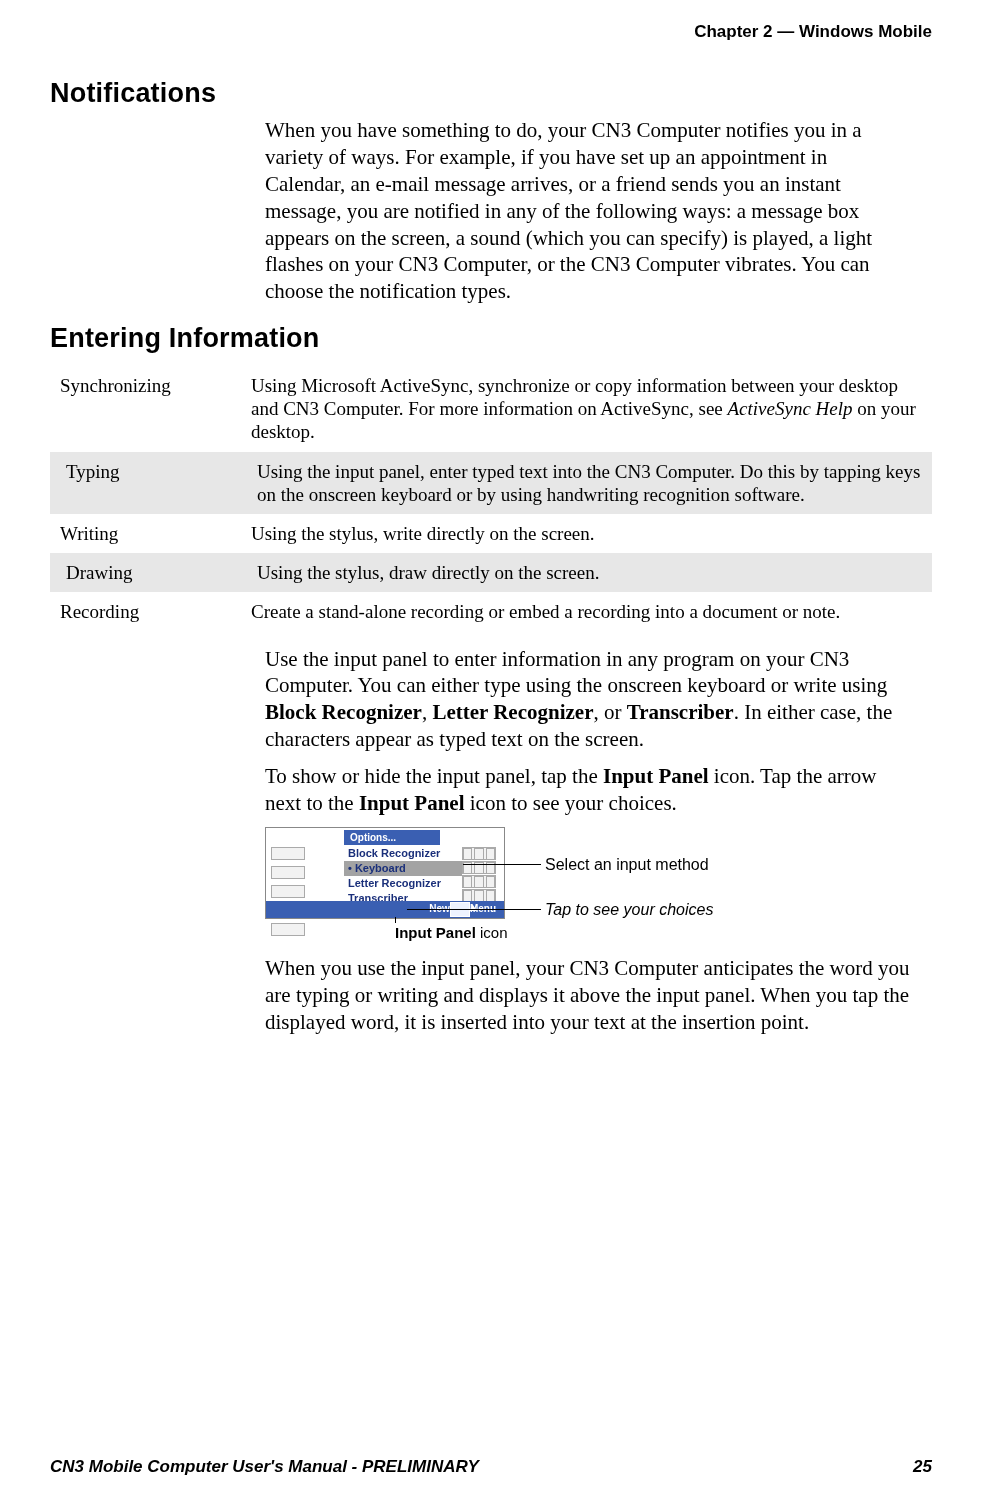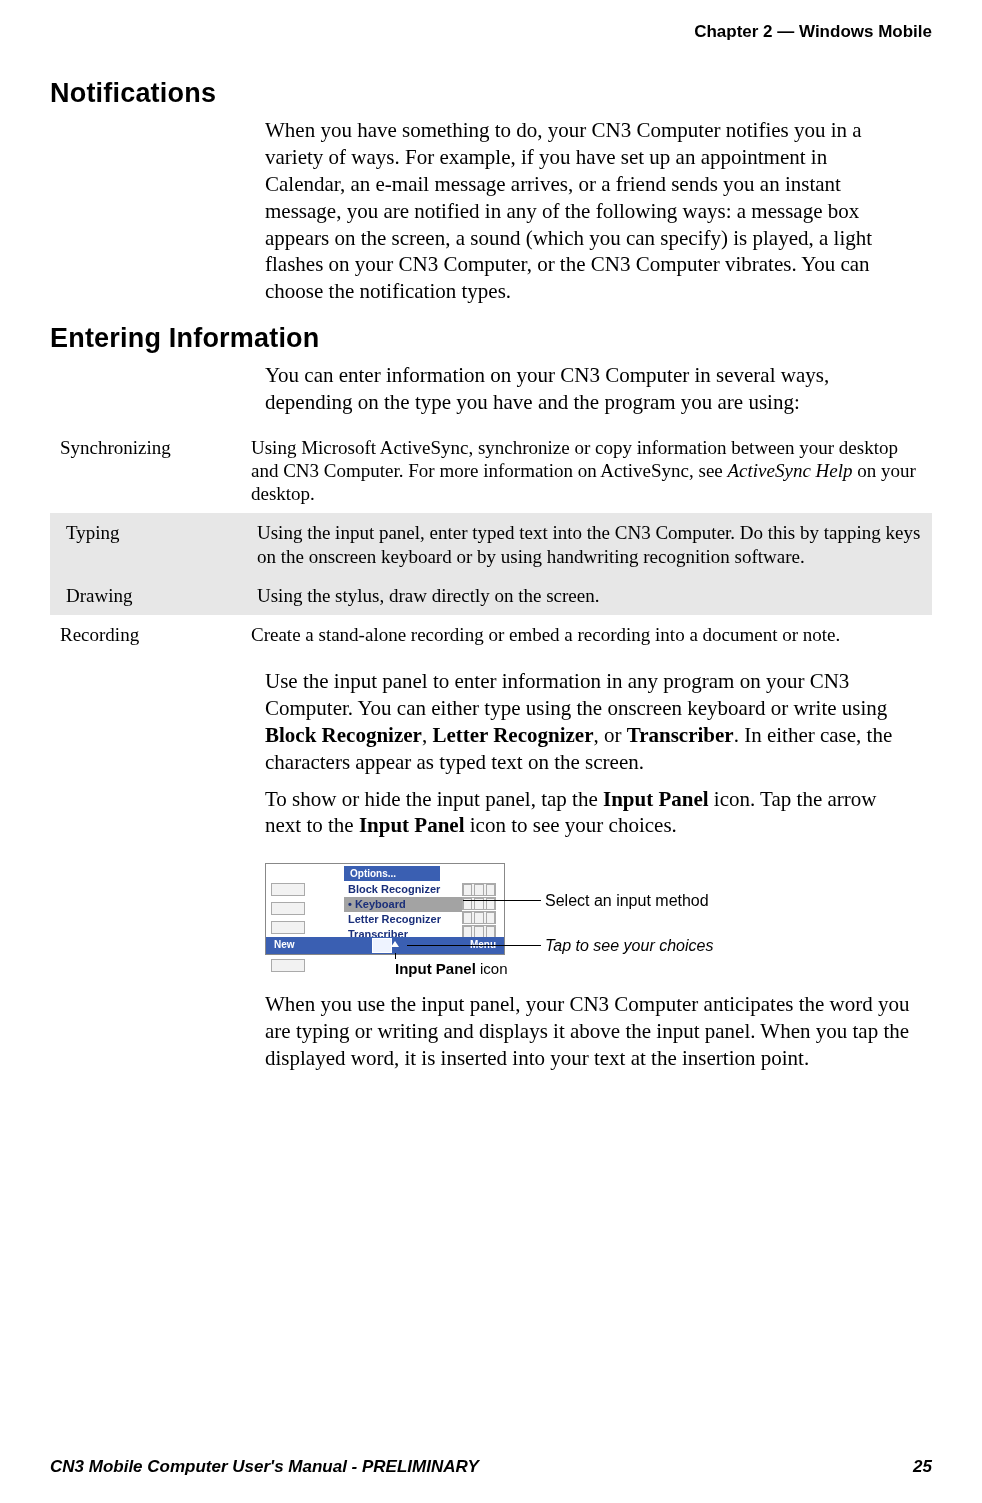--- a/index.html
+++ b/index.html
@@ -50,21 +50,21 @@
     vertical-align: top;
     line-height: 1.22;
   }
   table.info td.term { width: 165px; }
   table.info tr.shade td { background: #e7e7e7; padding-left: 16px; }
   .ital { font-style: italic; }
   .bold { font-weight: 700; }
 
   
   .figure-wrap {
-    margin: 24px 0 4px 0;
+    margin: 10px 0 4px 0;
     position: relative;
     height: 120px;
     padding-left: 28px;
   }
   .device {
     position: absolute;
     left: 0;
     top: 0;
     width: 240px;
     height: 92px;
@@ -118,21 +118,21 @@
   }
   .device .menu div { padding-left: 4px; }
   .device .menu .sel { background: #a3a3a3; }
   .device .menu .sel::before { content: "• "; color:#1a2f7a; }
   .device .bottombar {
     position: absolute;
     left: 0; bottom: 0;
     width: 100%; height: 17px;
     background: #3a5fb2;
     display: flex;
-    justify-content: space-between;
+    justify-content: flex-end;
     align-items: center;
     color: #fff;
     font-size: 10px;
     font-weight: 700;
     padding: 0 8px;
     box-sizing: border-box;
   }
   .device .bottombar .ip {
     width: 18px; height: 13px;
     background: #eef3ff;
@@ -187,35 +187,36 @@
 <div class="page">
 
   <div class="running-header">Chapter 2 —  Windows Mobile</div>
 
   <h2 class="section">Notifications</h2>
   <div class="body-block">
     <p>When you have something to do, your CN3 Computer notifies you in a variety of ways. For example, if you have set up an appointment in Calendar, an e-mail message arrives, or a friend sends you an instant message, you are notified in any of the following ways: a message box appears on the screen, a sound (which you can specify) is played, a light flashes on your CN3 Computer, or the CN3 Computer vibrates. You can choose the notification types.</p>
   </div>
 
   <h2 class="section">Entering Information</h2>
-  <div class="body-block">
-    <p>You can enter information on your CN3 Computer in several ways, depending on the type you have and the program you are using:</p>
-  </div>
 
   <table class="info">
     <tbody>
         <tr>
       <td class="term">Synchronizing</td>
       <td>
         <span>Using Microsoft ActiveSync, synchronize or copy information between your desktop and CN3 Computer. For more information on ActiveSync, see </span><span class="ital">ActiveSync Help</span><span> on your desktop.</span>
       </td>
     </tr>
     <tr class="shade">
       <td class="term">Typing</td>
       <td>Using the input panel, enter typed text into the CN3 Computer. Do this by tapping keys on the onscreen keyboard or by using handwriting recognition software.</td>
+    </tr>
+    <tr>
+      <td class="term">Writing</td>
+      <td>Using the stylus, write directly on the screen.</td>
     </tr>
     <tr class="shade">
       <td class="term">Drawing</td>
       <td>Using the stylus, draw directly on the screen.</td>
     </tr>
     <tr>
       <td class="term">Recording</td>
       <td>Create a stand-alone recording or embed a recording into a document or note.</td>
     </tr>
   </tbody>

